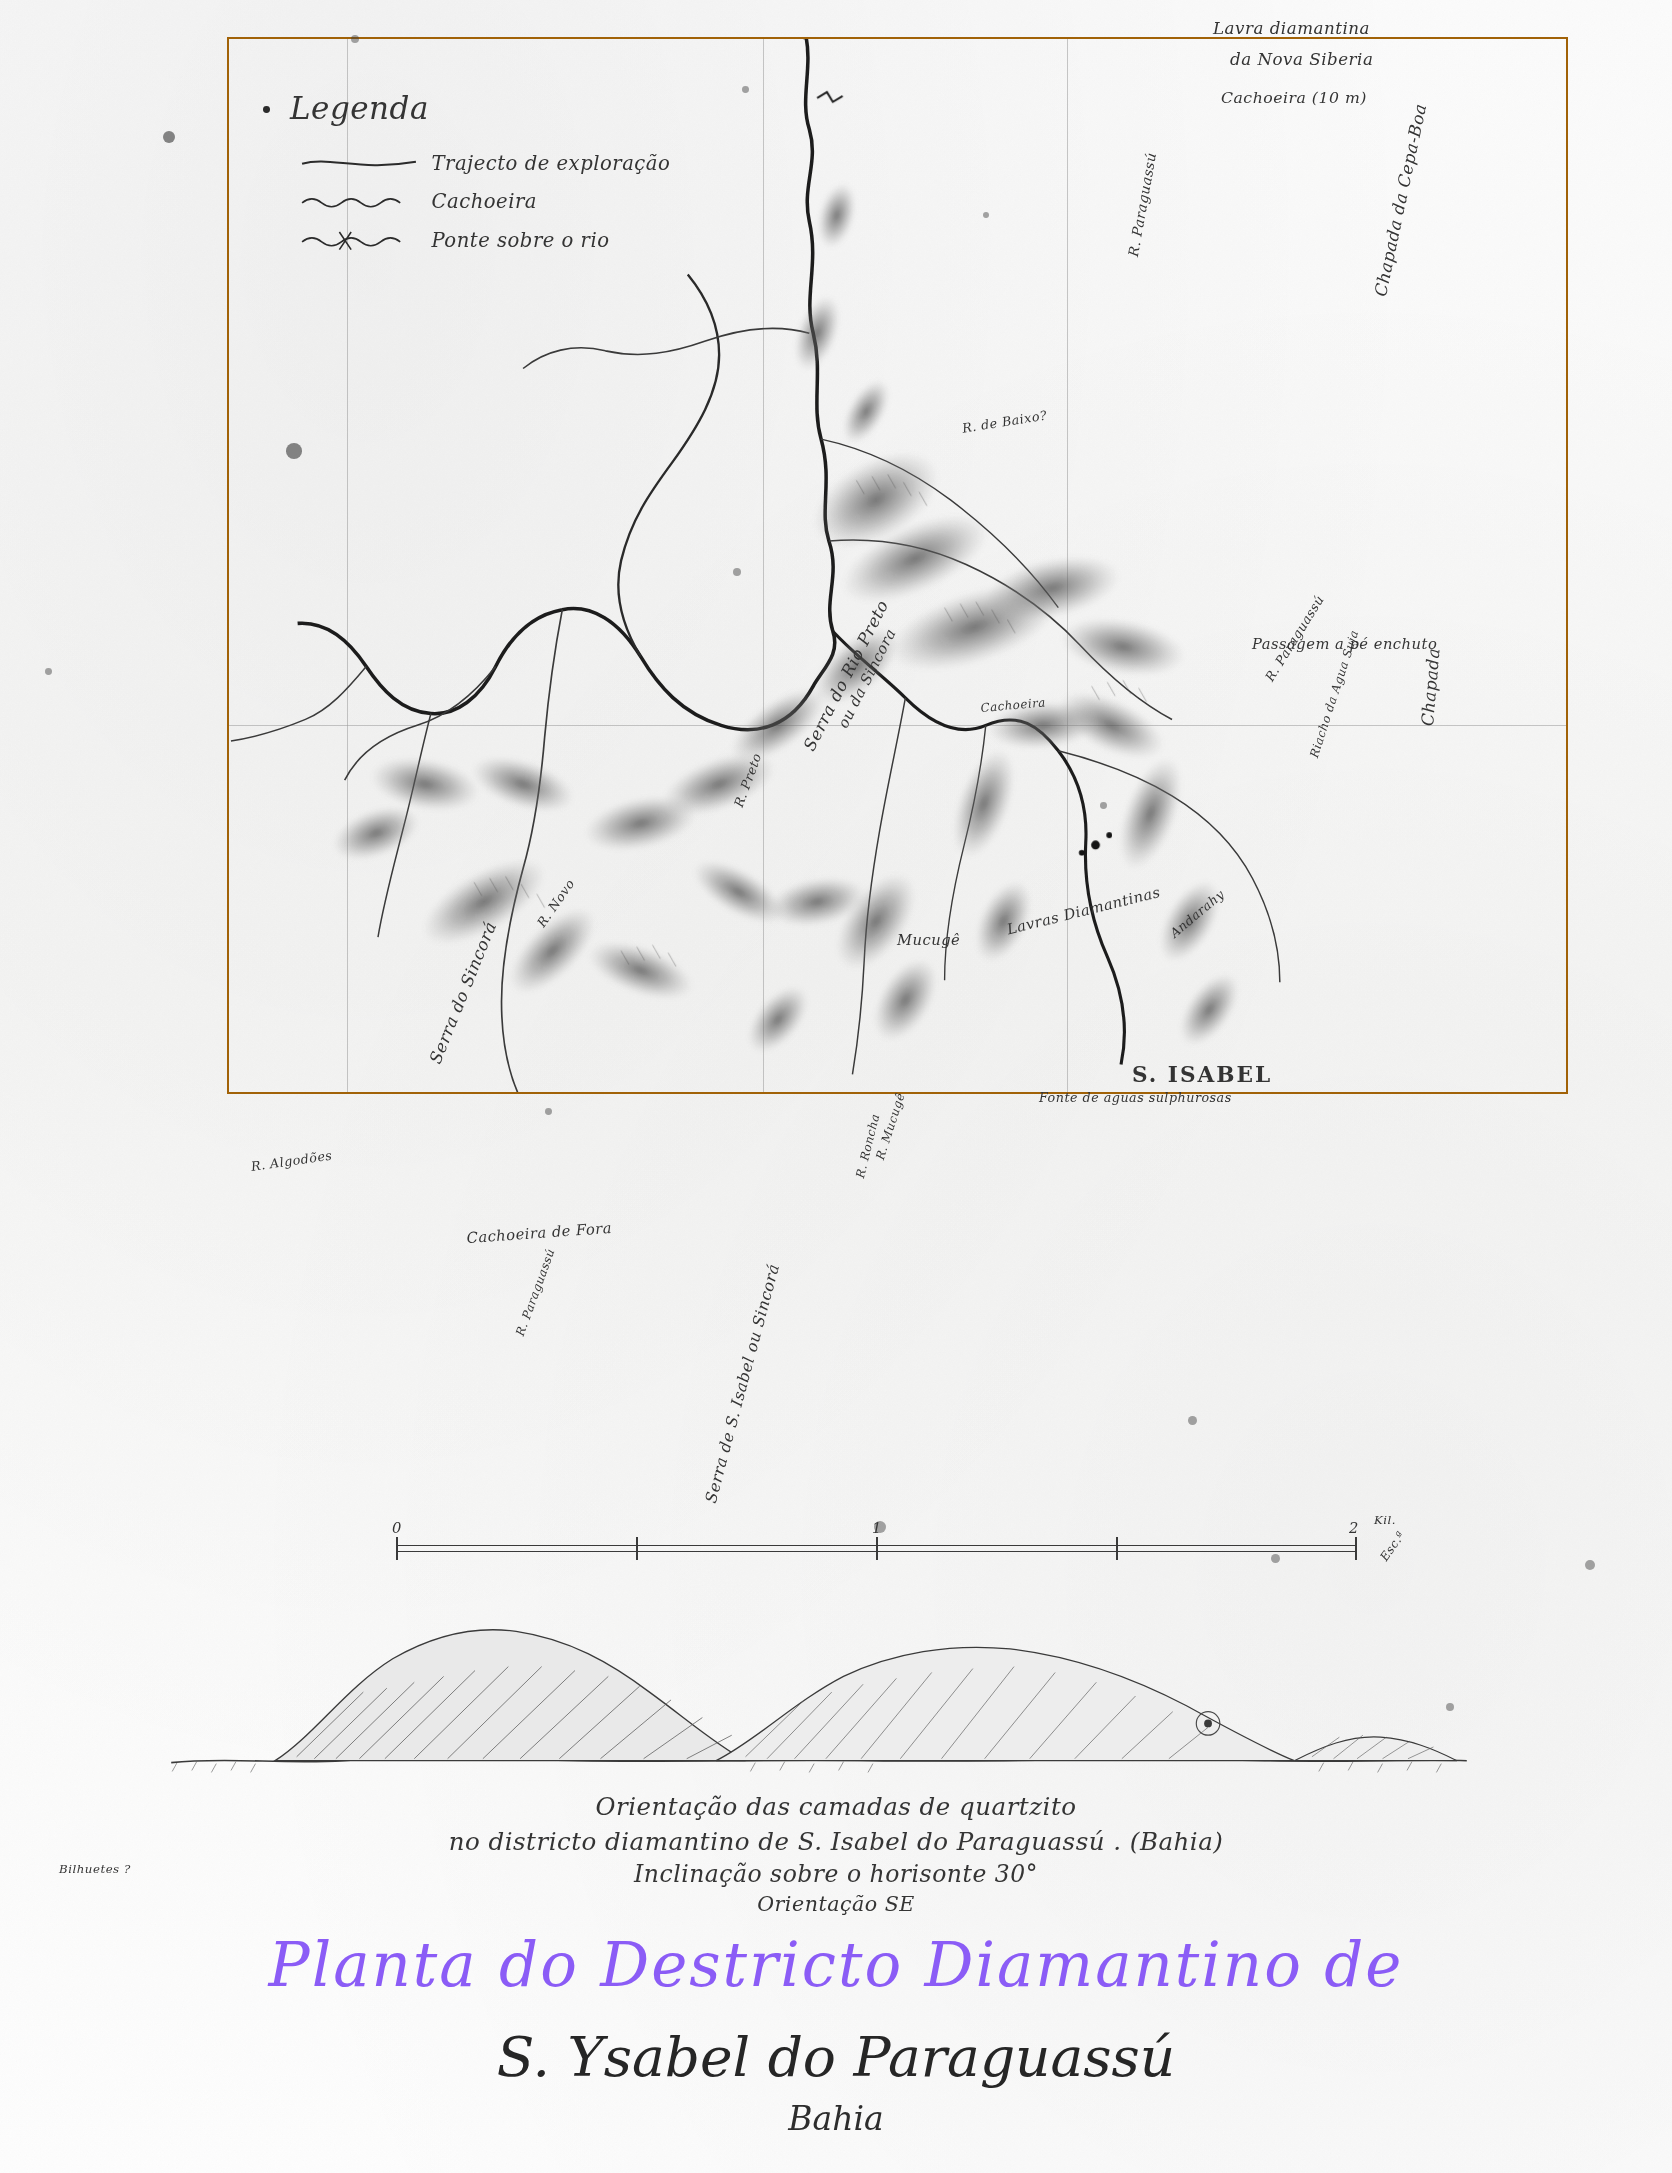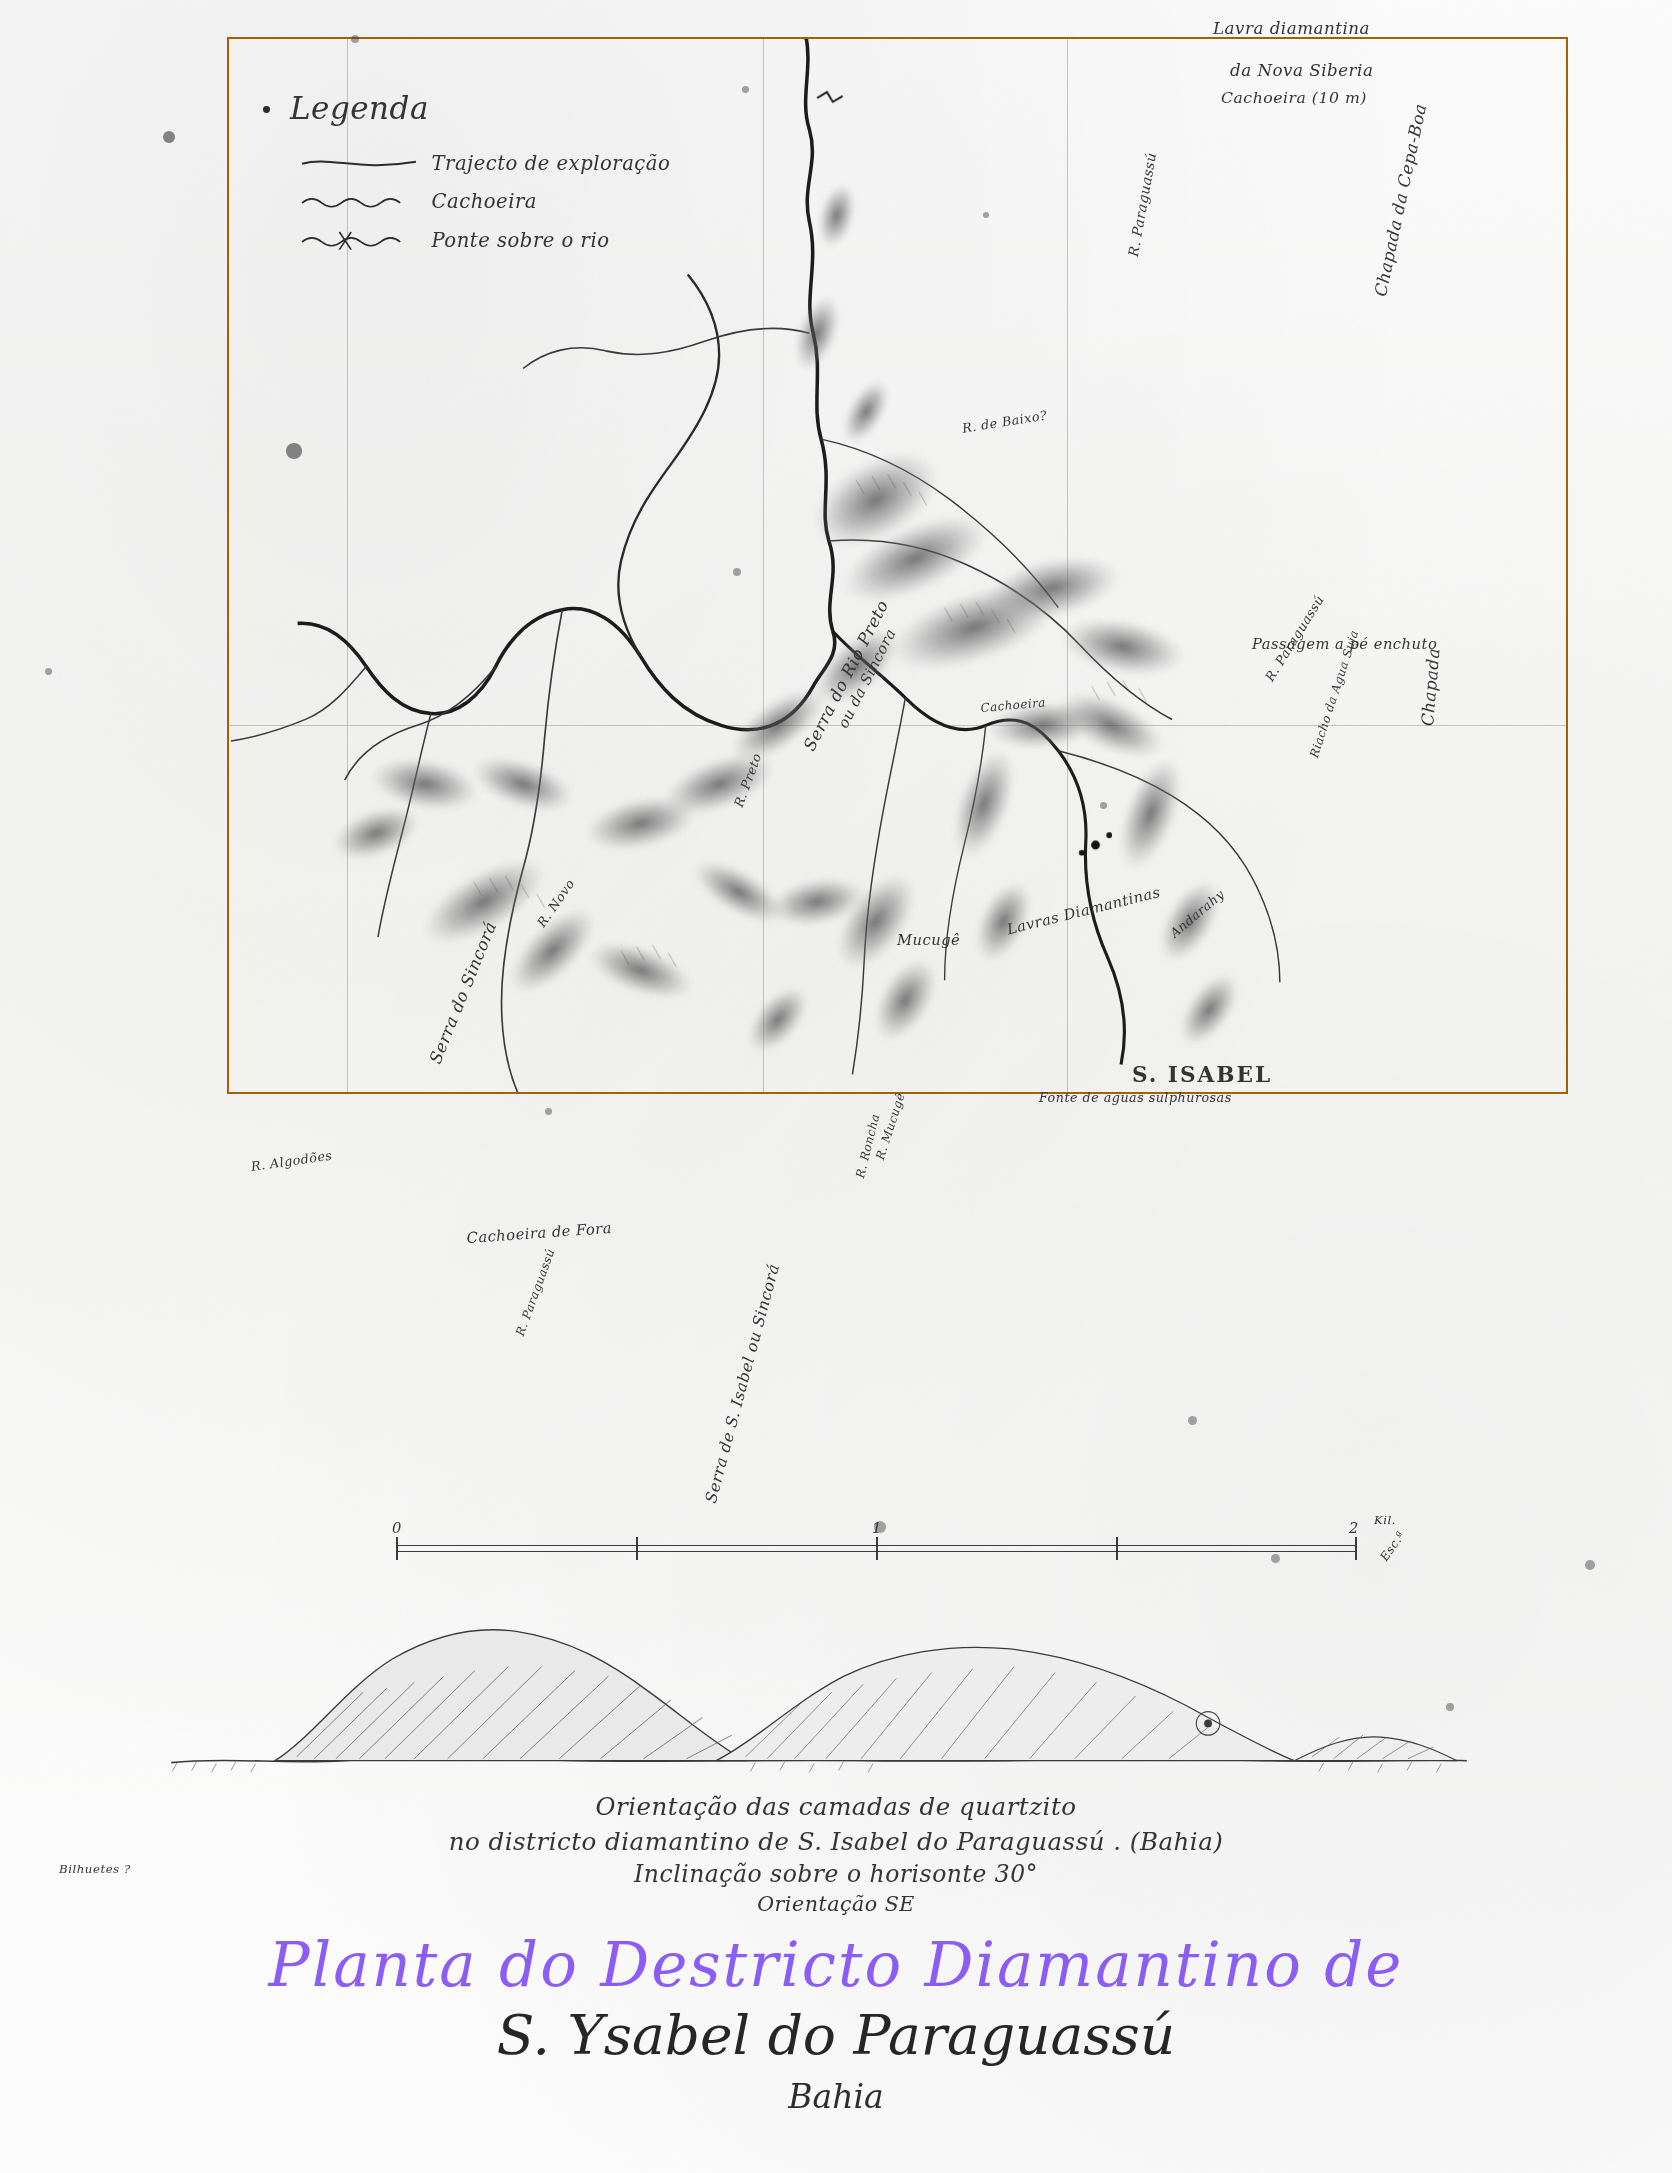--- a/index.html
+++ b/index.html
@@ -103,21 +103,21 @@
   #caption .c3 { font-size: 23.5px; margin-top: 3.9px; }
   #caption .c4 { font-size: 20.6px; margin-top: 3.9px; }
 
   
   #title-block { position: absolute; left: 0; top: 1929px; width: 1672px; text-align: center; }
   #title-block .t1 {
     font-size: 61px; letter-spacing: 2px; color: #8b5cf6;
     font-family: "DejaVu Serif", serif; font-style: italic;
   }
   #title-block .t2 {
-    font-size: 55px; margin-top: 3px; color: #262626;
+    font-size: 55px; margin-top: 25px; color: #262626;
     font-family: "DejaVu Serif", serif; font-style: italic;
   }
   #title-block .t3 {
     font-size: 33px; margin-top: 9.8px; color: #2d2d2d;
     font-family: "DejaVu Serif", serif; font-style: italic;
   }
 
   
   .mlabel { position: absolute; }
 
@@ -280,21 +280,21 @@
         </span>
         <span class="hand txt">Ponte sobre o rio</span>
       </div>
     </div>
 
   </div>
 </div>
 
 <div id="map-label-layer" style="position:absolute;left:0;top:0;width:1672px;height:1176px;pointer-events:none;margin-left:15px;">
     <div class="hand mlabel" style="left: 1198px; top: 17.6px; font-size: 16.7px;">Lavra diamantina</div>
-    <div class="hand mlabel" style="left: 1215px; top: 60px; font-size: 16.7px;">da Nova Siberia</div>
+    <div class="hand mlabel" style="left: 1215px; top: 49px; font-size: 16.7px;">da Nova Siberia</div>
     <div class="hand mlabel" style="left: 1206px; top: 88px; font-size: 15.7px;">Cachoeira  (10 m)</div>
     <div class="hand mlabel" style="left: 946px; top: 421px; font-size: 12.7px; transform: rotate(-9deg); transform-origin: left top;">R. de Baixo?</div>
     <div class="hand mlabel" style="left: 1237px; top: 635px; font-size: 14.7px;">Passagem a pé enchuto</div>
     <div class="hand mlabel" style="left: 990px; top: 921px; font-size: 14.7px; transform: rotate(-14deg); transform-origin: left top;">Lavras Diamantinas</div>
     <div class="hand mlabel" style="left: 1024px; top: 1090px; font-size: 12.7px;">Fonte de aguas sulphurosas</div>
     <div class="hand mlabel" style="left: 451px; top: 1229px; font-size: 14.7px; transform: rotate(-4deg); transform-origin: left top;">Cachoeira de Fora</div>
     <div class="hand mlabel" style="left: 410px; top: 1059px; font-size: 16.7px; transform: rotate(-68deg); transform-origin: left top;">Serra do Sincorá</div>
     <div class="hand mlabel" style="left: 784px; top: 745px; font-size: 16.7px; transform: rotate(-63deg); transform-origin: left top;">Serra do Rio Preto</div>
     <div class="hand mlabel" style="left: 819px; top: 723px; font-size: 14.7px; transform: rotate(-63deg); transform-origin: left top;">ou da Sincora</div>
     <div class="hand mlabel" style="left: 686px; top: 1500px; font-size: 15.7px; transform: rotate(-75deg); transform-origin: left top;">Serra de S. Isabel ou Sincorá</div>

